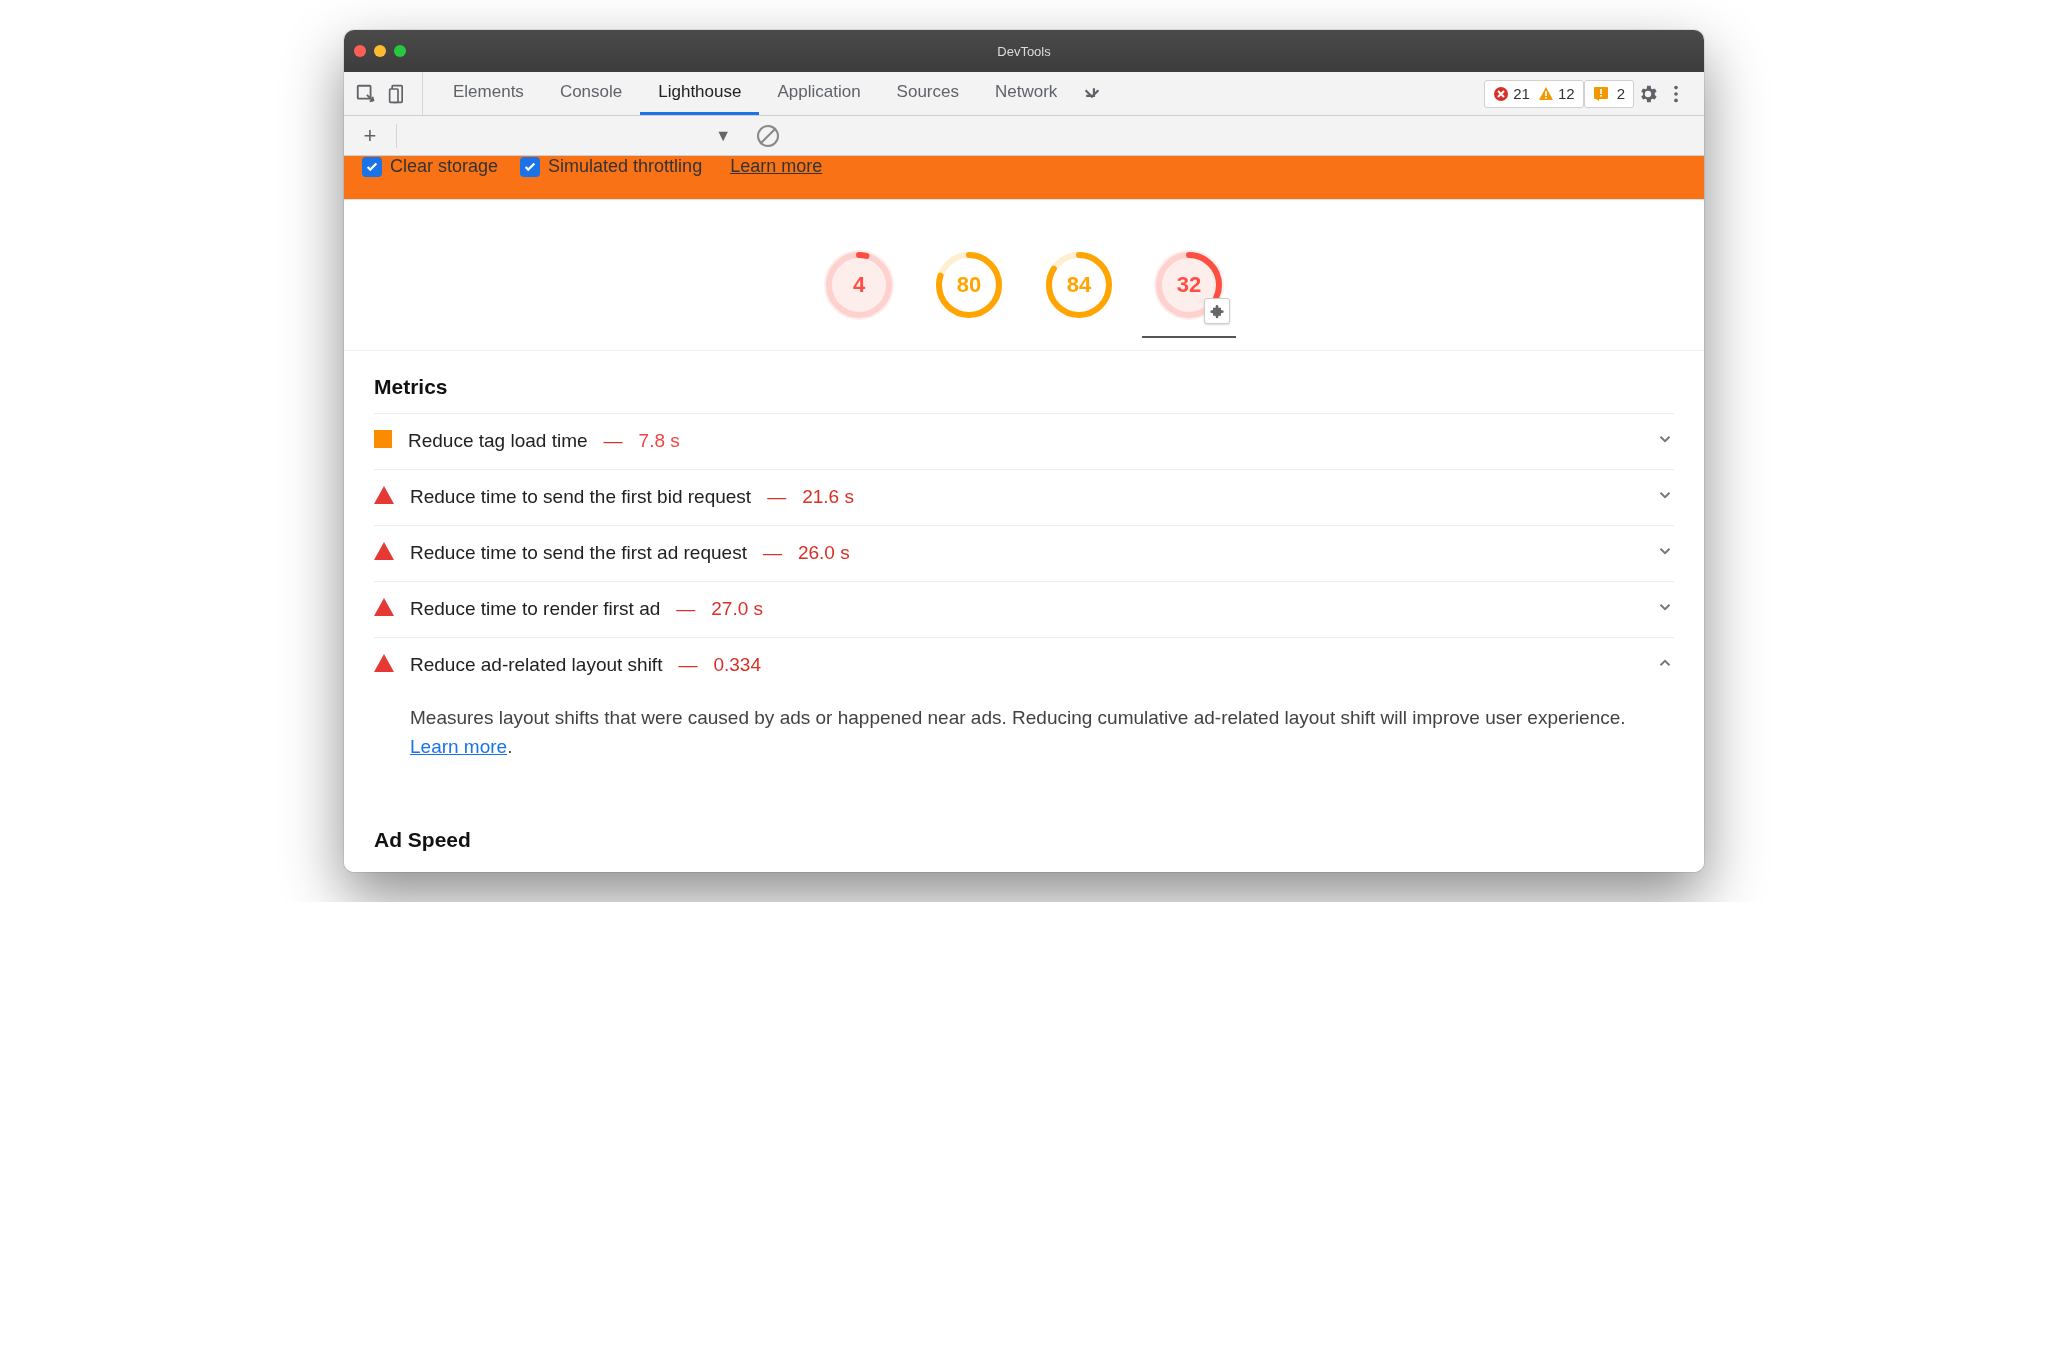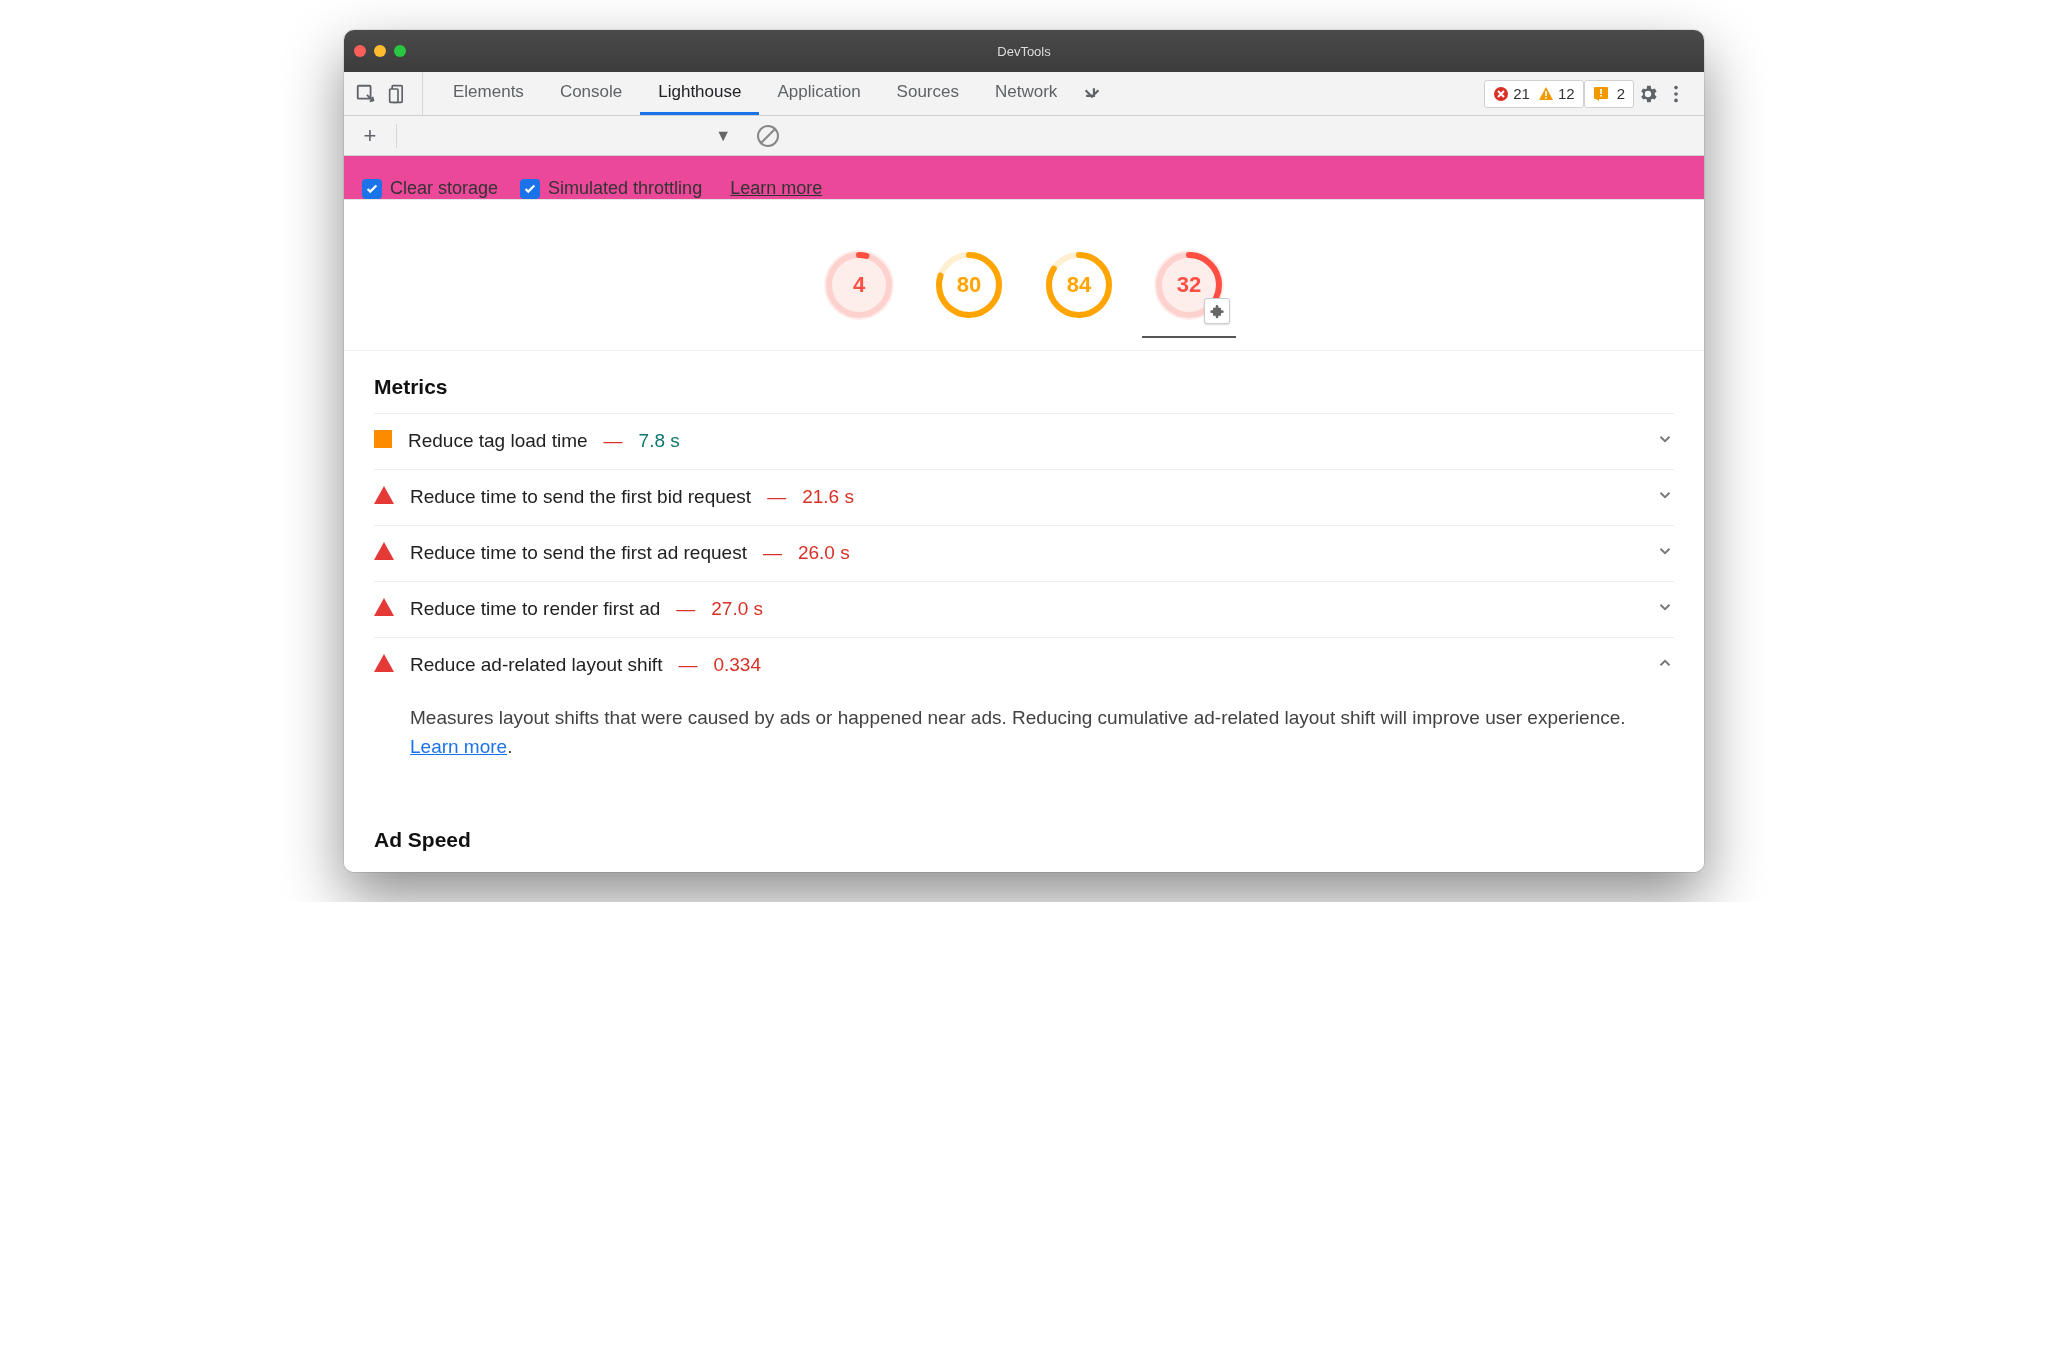--- a/index.html
+++ b/index.html
@@ -78,22 +78,22 @@
 .clear-icon {
   width:22px;height:22px;border:2px solid #888;border-radius:50%;
   position:relative; display:inline-block; margin-left:12px;
 }
 .clear-icon::after{
   content:""; position:absolute; width:22px; height:2px; background:#888;
   top:50%; left:50%; transform:translate(-50%,-50%) rotate(-45deg);
 }
 
 .optbar {
-  height:44px; border-bottom:1px solid #e4e4e4; background:#ec4899;
-  display:flex; align-items:flex-end; padding:0 18px; gap:22px;
+  height:44px; border-bottom:1px solid #e4e4e4; background:#f97316;
+  display:flex; align-items:flex-start; padding:0 18px; gap:22px;
   font-size:18px; color:#333;
 }
 .check {
   width:20px; height:20px; border-radius:4px;
   background:#1a73e8; display:inline-flex; align-items:center; justify-content:center;
   margin-right:8px;
 }
 .check svg { width:14px; height:14px; }
 .opt { display:flex; align-items:center; }
 .learn-link { text-decoration:underline; color:#333; cursor:pointer; margin-left:6px;}
@@ -136,21 +136,21 @@
 .metric-row:first-child { border-top:1px solid #eee; }
 .mrk { width:18px; height:18px; flex-shrink:0;}
 .mrk.square { background:#fb8c00; }
 .mrk.triangle {
   width:0; height:0; border-left:10px solid transparent; border-right:10px solid transparent;
   border-bottom:18px solid #e53935; background:none;
 }
 .metric-name { color:#212121; }
 .metric-sep { color:#d93025; font-weight:500;}
 .metric-val { font-weight:500;}
-.metric-val.orange { color:#0f766e;}
+.metric-val.orange { color:#ef4444;}
 .metric-val.red { color:#d93025;}
 .chev { margin-left:auto; color:#777; }
 .metric-desc {
   padding: 10px 0 22px 36px; font-size:19px; color:#424242; line-height:1.55;
 }
 .metric-desc a { color:#1a73e8; text-decoration:underline; cursor:pointer;}
 
 .morechev { width:22px; height:22px; color:#5f6368; cursor:pointer;}
 </style>
 </head>

